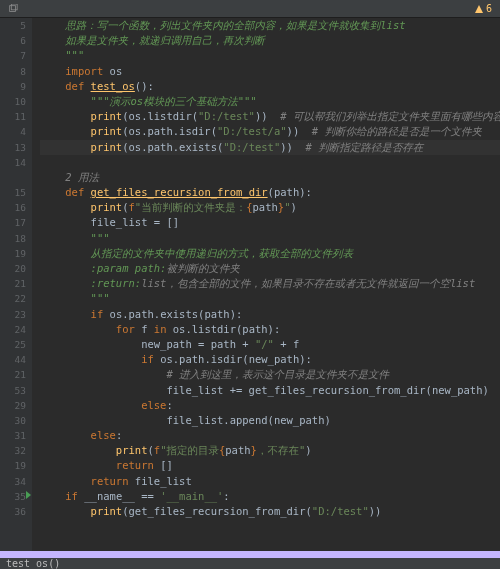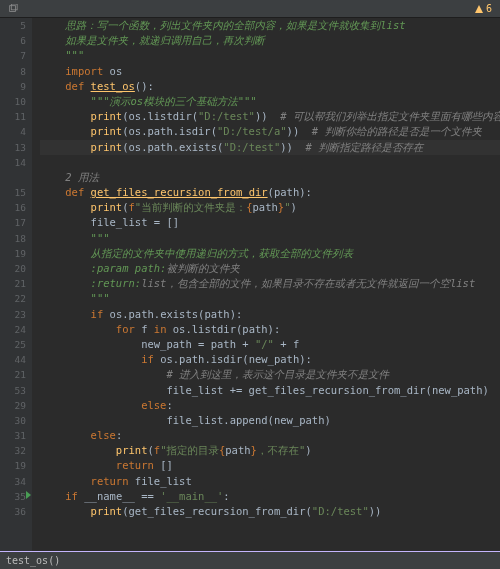--- a/index.html
+++ b/index.html
@@ -65,21 +65,21 @@
     .fndef { color: #ffc66d; text-decoration: underline; }
     .id { color: #a9b7c6; }
     .brace { color: #cc7832; }
     .status-bar {
       position: absolute;
       bottom: 0;
       left: 0;
       right: 0;
       height: 18px;
       background: #3c3f41;
-      border-top: 1px solid #c4b5fd;
+      border-top: 7px solid #c4b5fd;
       display: flex;
       align-items: center;
       justify-content: space-between;
       padding: 0 6px;
       font-size: 10px;
       color: #a0a0a0;
     }
     .breadcrumb { color: #bbbbbb; }
     .watermark { color: #888; font-size: 10px; }
   </style>

